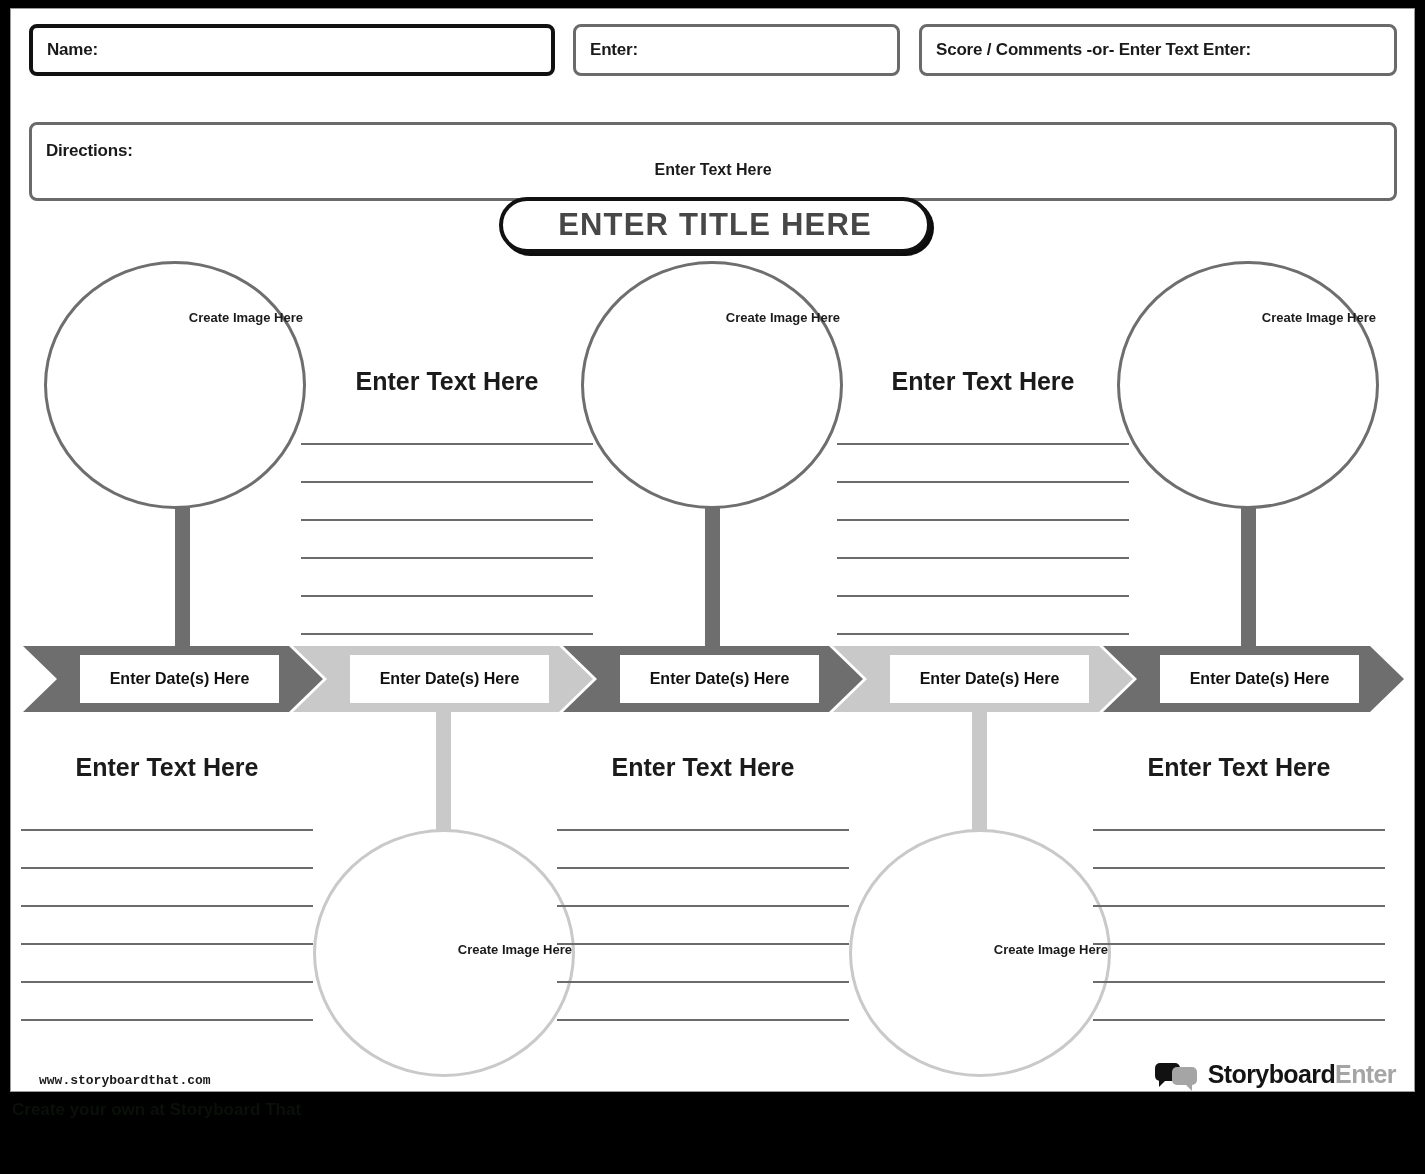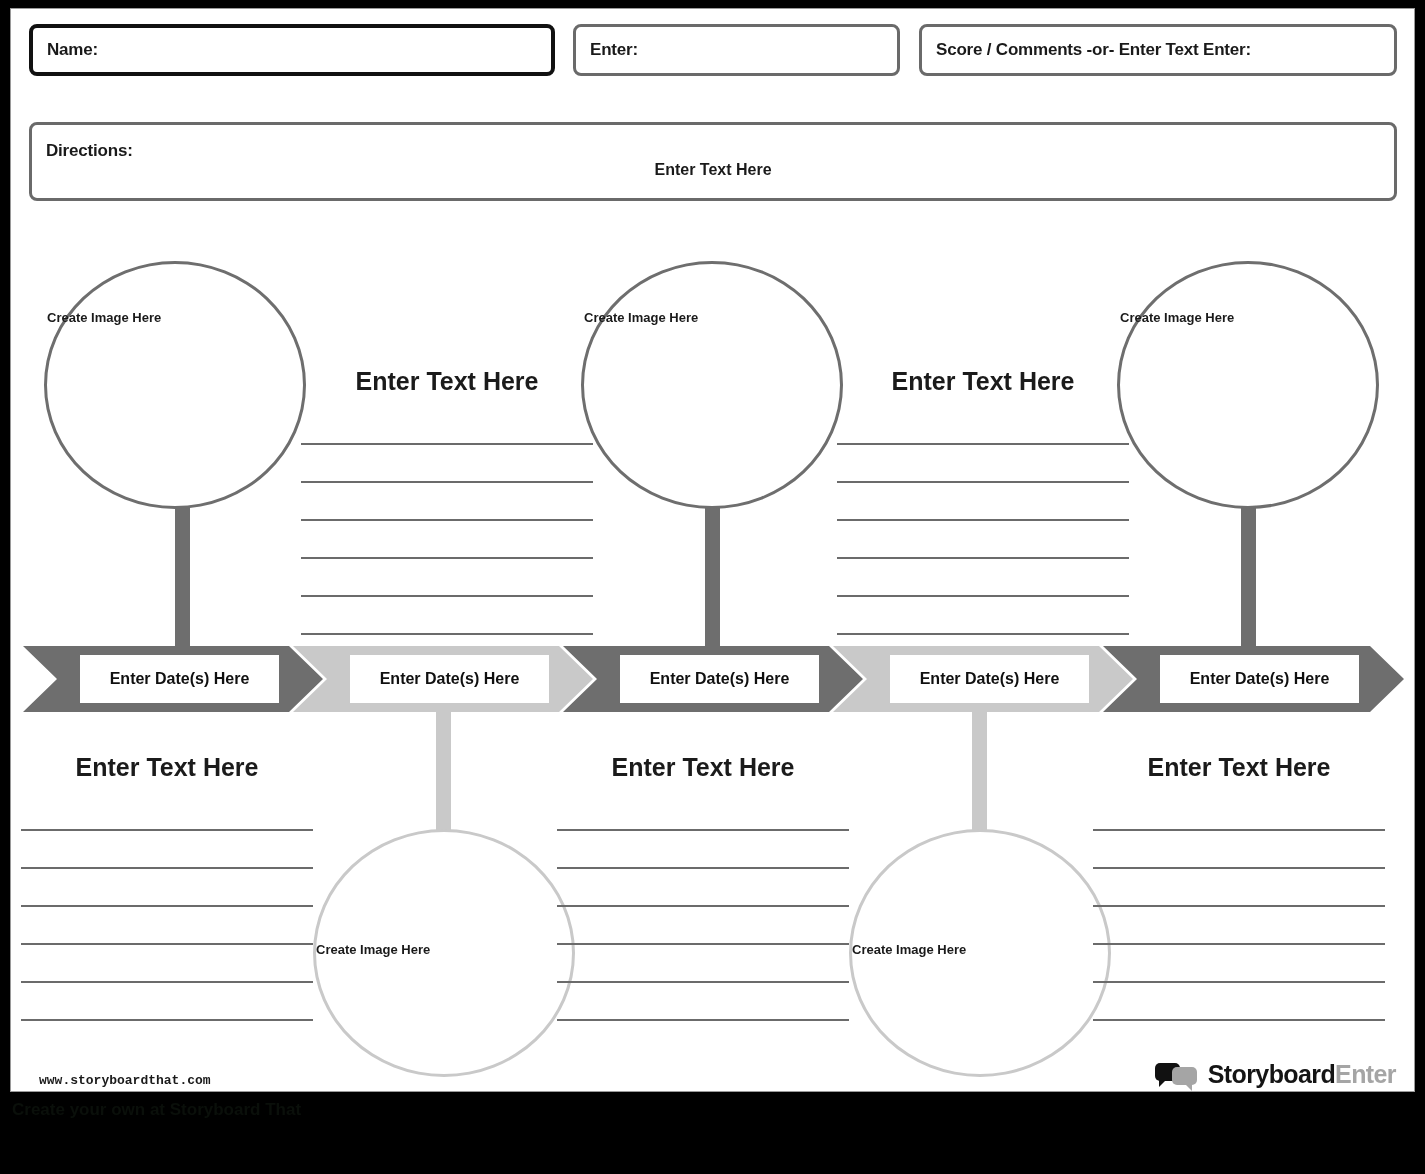--- a/index.html
+++ b/index.html
@@ -107,21 +107,21 @@
     border-radius: 50%;
     background: #ffffff;
     box-sizing: border-box;
   }
   .circle.dark  { border: 3px solid #6e6e6e; }
   .circle.light { border: 3px solid #c9c9c9; }
   .circle-label {
     position: absolute;
     left: 0; right: 0;
     top: 46px;
-    text-align: left;
+    text-align: right;
     font-size: 13px;
     font-weight: bold;
     color: #1a1a1a;
   }
   .circle.light .circle-label { top: 110px; }
 
   
   .stem {
     position: absolute;
     width: 15px;
@@ -269,20 +269,26 @@
 
     <div class="hdr-box soft" style="left:908px; top:15px; width:478px; height:52px;">
       <span class="hdr-label">Score / Comments -or- Enter Text Enter:</span>
     </div>
 
     <div class="hdr-box soft directions" style="left:18px; top:77px; width:1368px; height:79px;margin-top:36px;">
       <span class="hdr-label">Directions:</span>
       <span class="dir-center">Enter Text Here</span>
     </div>
 
+    <div class="title-wrap">
+      <div class="title-shadow"></div>
+      <div class="title-box">
+        <span class="title-text">ENTER TITLE HERE</span>
+      </div>
+    </div>
 
     <div class="stem dark" style="left:164px; top:492px; height:146px;"></div>
     <div class="circle dark" style="left:33px; top:252px; width:262px; height:248px;">
       <span class="circle-label">Create Image Here</span>
     </div>
 
     <div class="stem dark" style="left:694px; top:492px; height:146px;"></div>
     <div class="circle dark" style="left:570px; top:252px; width:262px; height:248px;">
       <span class="circle-label">Create Image Here</span>
     </div>

